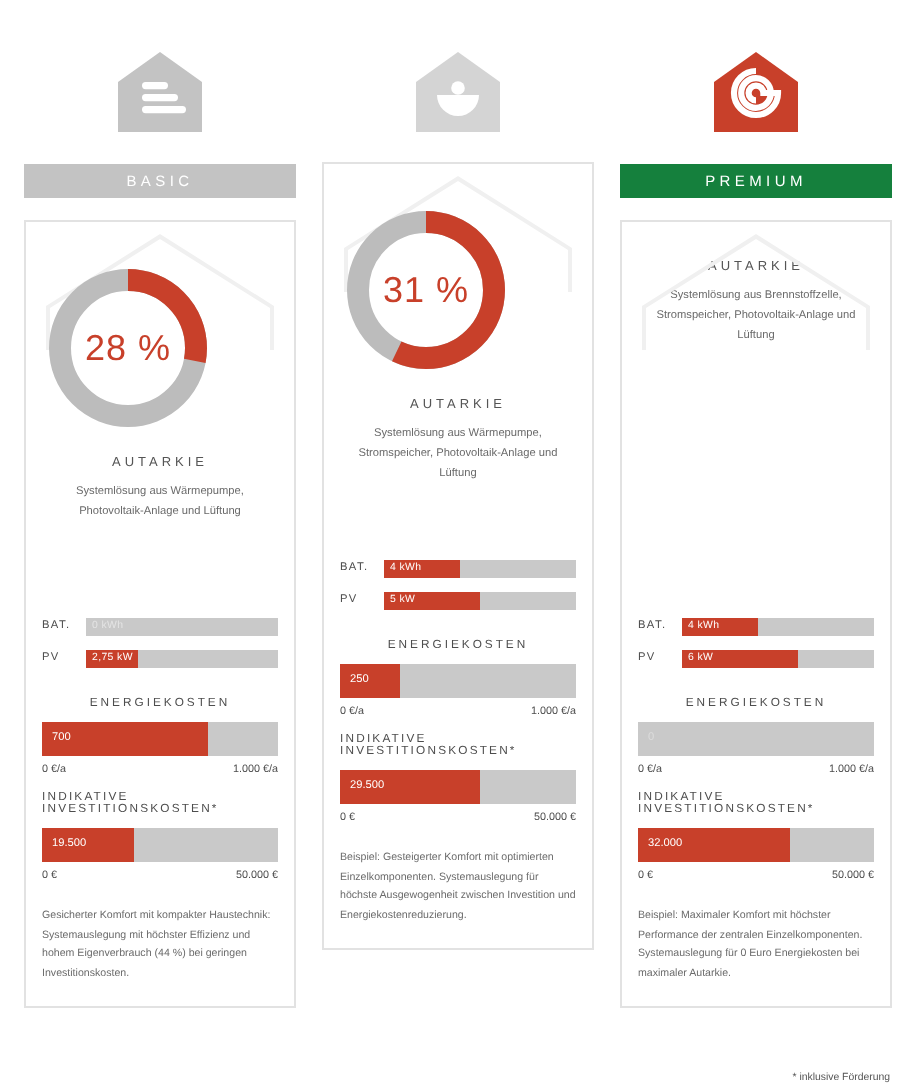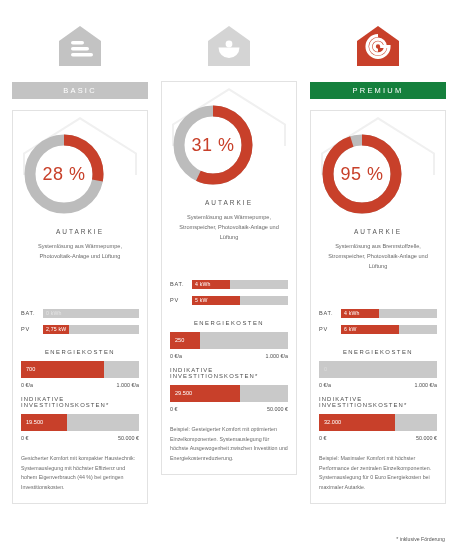--- a/index.html
+++ b/index.html
@@ -323,29 +323,20 @@
           <path d="M23 11.5 a11 11 0 1 0 11 11 h-3.6 a7.4 7.4 0 1 1 -7.4 -7.4 a7.4 7.4 0 0 1 7.4 7.4 h-3.7 a3.7 3.7 0 1 0 -3.7 3.7" fill="none" stroke="#ffffff" stroke-width="3.1"></path>
         </svg>
       </div>
       <div class="tier-bar red">PREMIUM</div>
 
       <div class="card">
         <svg class="watermark" width="122" height="62" viewBox="0 0 122 62">
           <path d="M61 4 L118 40 L118 62 L116 62 L116 41 L61 6.5 L6 41 L6 62 L4 62 L4 40 Z" fill="#f0f0f0"></path>
         </svg>
 
-        <div class="donut-wrap">
-          <div class="donut">
-            <svg width="86" height="86" viewBox="0 0 86 86">
-              <circle cx="43" cy="43" r="34" fill="none" stroke="#bcbcbc" stroke-width="11"></circle>
-              <circle class="donut-arc" cx="43" cy="43" r="34" fill="none" stroke="#c8402a" stroke-width="11" stroke-dasharray="202.94688542190067 213.62830044410595"></circle>
-            </svg>
-            <div class="donut-label">95 %</div>
-          </div>
-        </div>
 
         <div class="autarkie">AUTARKIE</div>
         <div class="subdesc">Systemlösung aus Brennstoffzelle, Stromspeicher, Photovoltaik-Anlage und Lüftung</div>
 
         <div class="kw-block">
           <div class="kw-row">
             <span class="kw-tag">BAT.</span>
             <span class="kw-track">
               <span class="kw-fill" style="width: 40%;"></span>
               <span class="kw-val">4 kWh</span>

